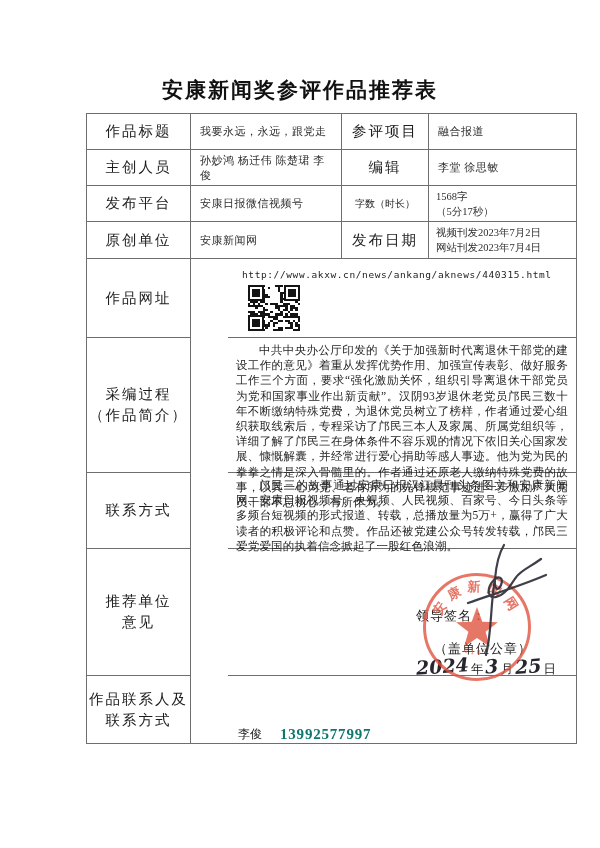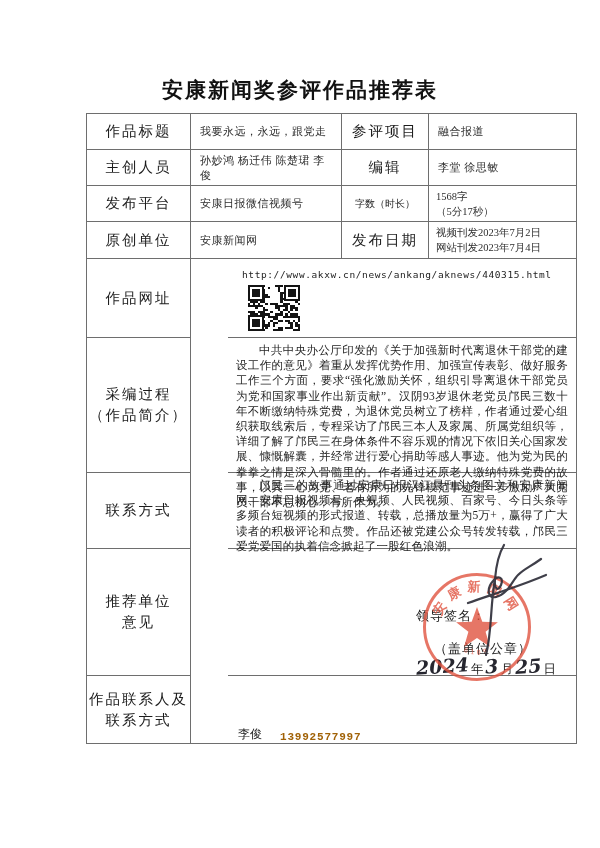--- a/index.html
+++ b/index.html
@@ -38,22 +38,22 @@
   .sign-label{position:absolute;left:188px;top:58px;font-size:13px;letter-spacing:1px;z-index:1;}
   .seal-note{position:absolute;left:206px;top:91px;font-size:13px;letter-spacing:1px;z-index:1;}
   .hw-date{position:absolute;left:188px;top:106px;display:flex;align-items:baseline;gap:1px;z-index:1;}
   .hw{font-size:19px;font-style:italic;font-weight:bold;color:#26262f;
       font-family:"DejaVu Serif",serif;display:inline-block;transform:rotate(-4deg);}
   .pu{font-size:12.5px;color:#222;padding:0 1px;}
   .stamp{position:absolute;left:193px;top:22px;z-index:2;opacity:0.78;}
   .signature{position:absolute;left:210px;top:-12px;z-index:3;}
   .contact-val{display:flex;align-items:center;gap:18px;padding:0 10px;}
   .contact-name{font-size:12px;color:#222;}
-  .contact-phone{font-family:Liberation Mono, monospace;font-weight:bold;
-       font-size:11px;letter-spacing:0.8px;color:#a16207;}
+  .contact-phone{font-family:Liberation Serif, serif;font-weight:bold;
+       font-size:15px;letter-spacing:0.8px;color:#0f766e;}
 </style>
 </head>
 <body>
 
 <div class="page-title">安康新闻奖参评作品推荐表</div>
 
 <div class="doc-table">
 
   <div class="cell lbl">作品标题</div>
   <div class="cell val">我要永远，永远，跟党走</div>

